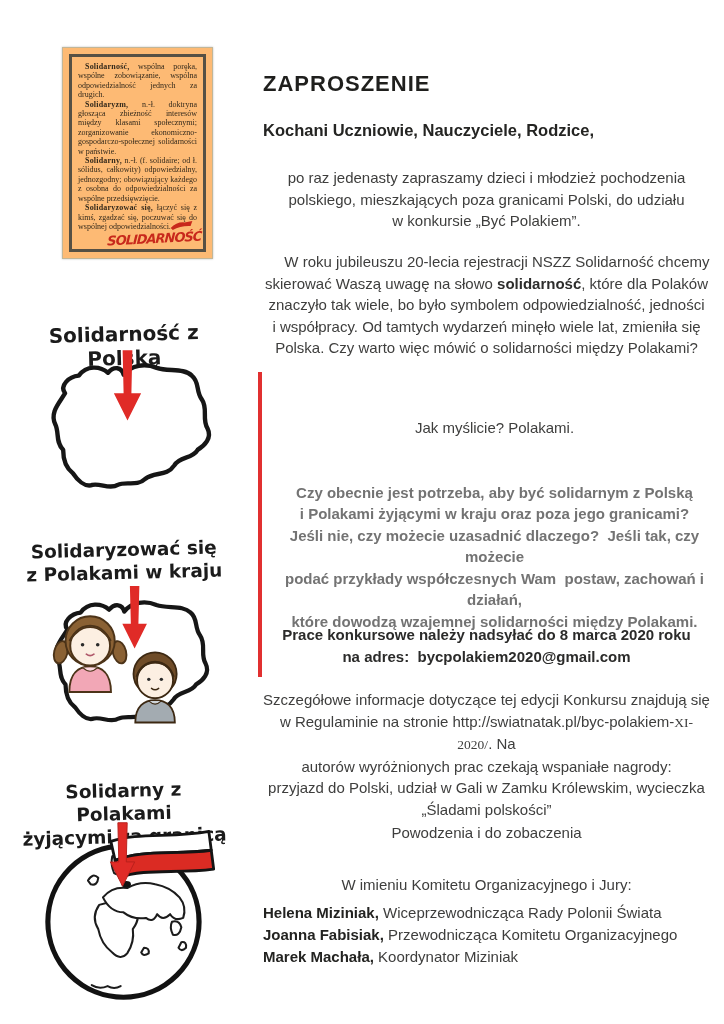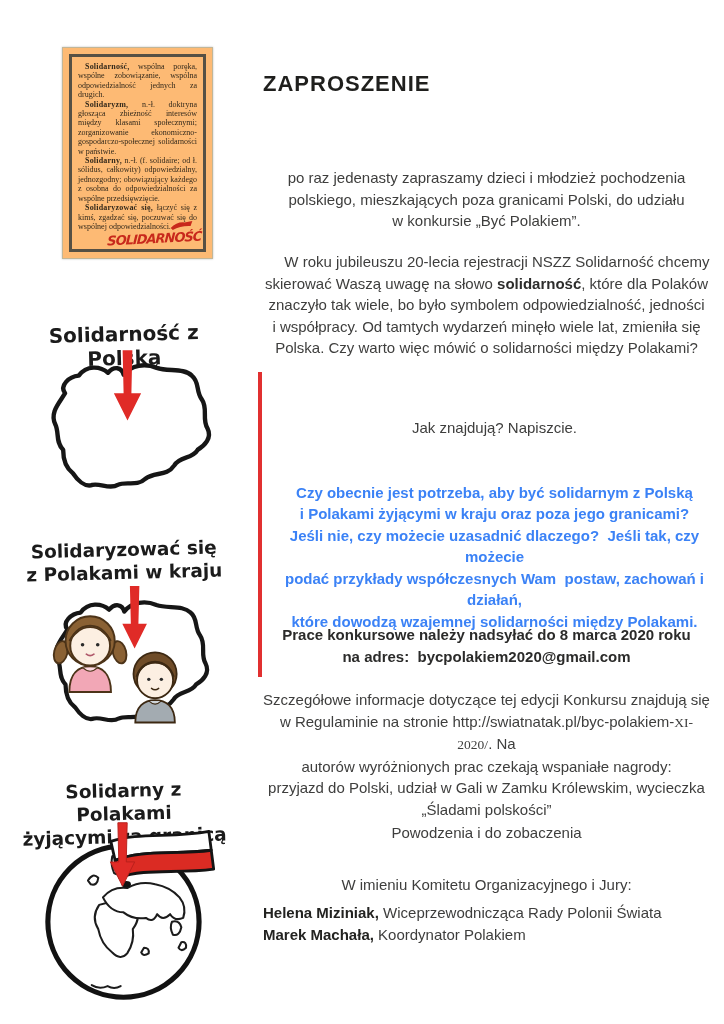--- a/index.html
+++ b/index.html
@@ -37,21 +37,21 @@
   
   .right-col{position:absolute;left:263px;top:0;width:450px;height:940px;margin-top:20px;}
   .right-col>*{position:absolute;left:0;margin:0;}
   h1.title{top:51px;font-size:22px;font-weight:700;letter-spacing:1px;color:#1f1f1d;}
   h2.greeting{top:101px;font-size:16.5px;font-weight:700;color:#242422;}
   .body{font-size:15px;line-height:21.5px;color:#3e3e3d;white-space:pre-wrap;width:447px;text-align:center;}
   .p-intro{top:147px;}
   .p-jubileusz{top:231px;}
   .red-box{top:352px;left:-5px !important;border-left:4.5px solid #e13030;padding:2px 0 2px 9px;}
   .red-box p{margin:0;}
-  .qbold{font-weight:700;color:#3b82f6;}
+  .qbold{font-weight:700;color:#737373;}
   .p-temat{top:519px;}
   .p-submission{top:604px;font-weight:700;color:#2b2b2a;line-height:22px;}
   .p-info{top:669px;}
   .serif{font-family:"Liberation Serif","DejaVu Serif",serif;font-size:13.5px;}
   .p-closing{top:802px;}
   .p-committee{top:854px;}
   .signatures{top:882px;}
   .signatures p{margin:0;font-size:15px;line-height:22px;color:#3e3e3d;}
   .signatures b{color:#232321;}
   b.inlineb{color:#2d2d2c;}
@@ -134,33 +134,34 @@
       <g transform="translate(86,2) rotate(4)">
         <path d="M0,22 C28,10 66,14 104,4 L108,24 C70,32 34,28 6,42 Z" fill="#ffffff" stroke="#141414" stroke-width="3" stroke-linejoin="round"></path>
         <path d="M6,42 C34,28 70,32 108,24 L112,44 C74,52 38,48 12,60 Z" fill="#db2b23" stroke="#141414" stroke-width="3" stroke-linejoin="round"></path>
       </g>
       <polygon points="92,4 102,4 101,46 110,46 97,72 84,46 93,46" fill="#e02b27" stroke="#b71f1b" stroke-width="1"></polygon>
     </svg>
   </aside>
 
   <main class="right-col">
     <h1 class="title">ZAPROSZENIE</h1>
+    <h2 class="greeting">Kochani Uczniowie, Nauczyciele, Rodzice,</h2>
 
     <p class="body p-intro">po raz jedenasty zapraszamy dzieci i młodzież pochodzenia
 polskiego, mieszkających poza granicami Polski, do udziału
 w konkursie „Być Polakiem”.</p>
 
     <p class="body p-jubileusz"><span>     W roku jubileuszu 20-lecia rejestracji NSZZ Solidarność chcemy
 skierować Waszą uwagę na słowo </span><b class="inlineb">solidarność</b><span>, które dla Polaków
 znaczyło tak wiele, bo było symbolem odpowiedzialność, jedności
 i współpracy. Od tamtych wydarzeń minęło wiele lat, zmieniła się
 Polska. Czy warto więc mówić o solidarności między Polakami?</span></p>
 
     <div class="body red-box">
-      <p>Jak znajdują? Napiszcie.</p>
+      <p>Jak myślicie? Polakami.</p>
       <p class="qbold">Czy obecnie jest potrzeba, aby być solidarnym z Polską
 i Polakami żyjącymi w kraju oraz poza jego granicami?
 Jeśli nie, czy możecie uzasadnić dlaczego?  Jeśli tak, czy możecie
 podać przykłady współczesnych Wam  postaw, zachowań i działań,
 które dowodzą wzajemnej solidarności między Polakami.</p>
     </div>
 
 
     <p class="body p-submission">Prace konkursowe należy nadsyłać do 8 marca 2020 roku
 na adres:  bycpolakiem2020@gmail.com</p>
@@ -170,16 +171,17 @@
 autorów wyróżnionych prac czekają wspaniałe nagrody:
 przyjazd do Polski, udział w Gali w Zamku Królewskim, wycieczka
 „Śladami polskości”</span></p>
 
     <p class="body p-closing">Powodzenia i do zobaczenia</p>
 
     <p class="body p-committee">W imieniu Komitetu Organizacyjnego i Jury:</p>
 
     <div class="signatures">
       <p><b>Helena Miziniak,</b><span> Wiceprzewodnicząca Rady Polonii Świata</span></p>
-      <p><b>Marek Machała,</b><span> Koordynator Polakiem</span></p>
+      <p><b>Joanna Fabisiak,</b><span> Przewodnicząca Komitetu Organizacyjnego</span></p>
+      <p><b>Marek Machała,</b><span> Koordynator Miziniak</span></p>
     </div>
   </main>
 </div>
 
 </body></html>

